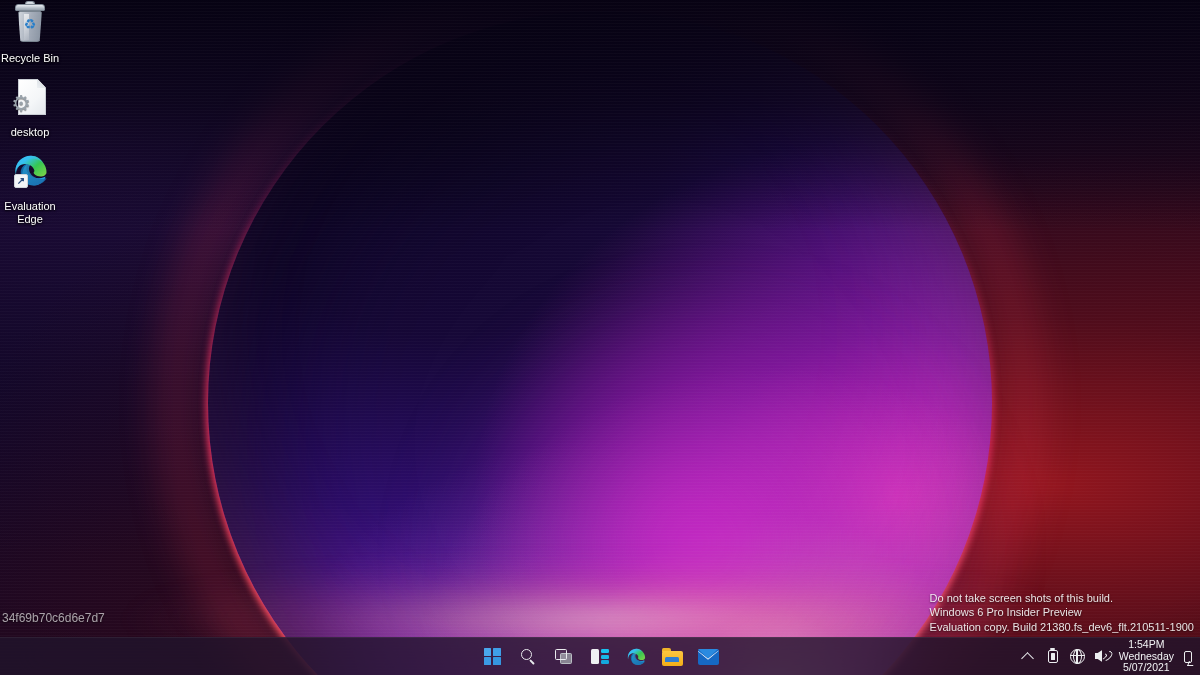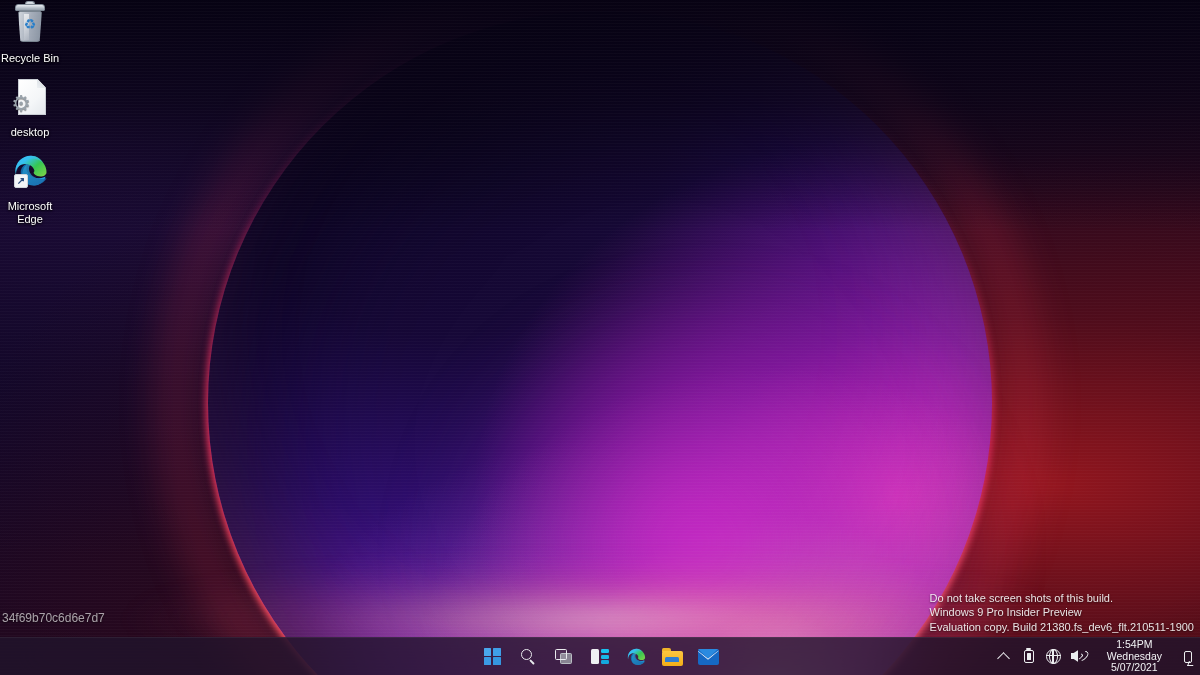--- a/index.html
+++ b/index.html
@@ -294,21 +294,20 @@
     position:absolute; left:0; top:0; width:21px; height:16px;
     background:#ffffff;
     clip-path:polygon(0 12%, 50% 62%, 100% 12%, 100% 16%, 50% 70%, 0 16%);
     opacity:.95;
   }
 
   
   .tb-right {
     position:absolute; right:0; height:38px; display:flex; align-items:center;
     padding-right:4px;
-    gap:12px;
   }
   .tray-icons { display:flex; align-items:center; gap:9px; padding:0 6px 0 4px; }
   .tray-ico {
     width:16px; height:16px; display:flex; align-items:center; justify-content:center;
     color:#f0f1f3; font-size:12px; line-height:12px; cursor:default;
   }
   .chev {
     width:9px; height:9px; border-left:1.4px solid #eceef0; border-top:1.4px solid #eceef0;
     transform:rotate(45deg); margin-top:3px;
   }
@@ -435,31 +434,31 @@
             </defs>
             <path d="M42.3 32.4c-.6.3-1.2.6-1.9.8-2.1.8-4.3 1.2-6.5 1.2-8.5 0-15.9-5.8-15.9-13.3 0-2.1 1.2-3.9 2.8-4.9C13.7 16.6 11 23 11 27.1c0 11 8.4 16.4 16.2 16.4 1.7 0 4.7-.5 6.1-1l.1-.1c5.2-2.4 8.1-5.9 8.9-10z" fill="url(#eg1)"></path>
             <path d="M19.8 41.5c-1.7-1-3.2-2.4-4.3-4-4.7-6.8-1.9-16.2 3.3-20.3.6-.5 1.5-1 2.7-1.2 1-.1 2.1.3 2.7 1.1-1.6 1-2.8 2.8-2.8 4.9 0 7.5 7.4 13.3 15.9 13.3 2.2 0 4.4-.4 6.5-1.2-2.2 4.6-6.8 7.9-12.3 8.8-1.3.2-2.6.3-4 .3-2.7 0-5.3-.6-7.7-1.7z" fill="url(#eg3)" opacity=".85"></path>
             <path d="M28.6 25.4c-.3.4-1.2 1-1.2 2.1 0 .9.6 1.8 1.7 2.6 5 3.5 14.5 2.3 14.5-3.4 0-3.6-1.1-7-3-9.9C37 10.1 30.9 6 24 6 12.6 6 4.3 14.7 4.3 25.5c0 1.6.4 4.1.6 4.9-.1-.7-.2-1.4-.2-2.1 0-6.5 5.3-11.8 11.8-11.8 5.3 0 8.8 2.6 10.1 4.7 1 1.6 1.7 3.1 1.7 4.1 0 .1 0 .1 0 .1z" fill="url(#eg2)"></path>
             <path d="M4.9 30.4c-.2-.8-.6-3.3-.6-4.9C4.3 14.7 12.6 6 24 6c6.9 0 13 4.1 16.6 10.8-3.1-4.3-8.2-7-13.9-7C15.3 9.8 6.2 18.5 5 29.2c0 .4-.1.8-.1 1.2z" fill="#38c0f0" opacity=".55"></path>
           </svg>
           <div class="shortcut">↗</div>
         </div>
       </div>
       <div class="caption">
-        <span>Microsoft</span><br>
+        <span>Evaluation</span><br>
         <span>Edge</span>
       </div>
     </div>
   </div>
 
   <div class="hashtag">34f69b70c6d6e7d7</div>
 
   <div class="watermark">
     <div>Do not take screen shots of this build.</div>
-    <div>Windows 9 Pro Insider Preview</div>
+    <div>Windows 6 Pro Insider Preview</div>
     <div>Evaluation copy. Build 21380.fs_dev6_flt.210511-1900</div>
   </div>
 
   <div id="taskbar">
 
     <div class="tb-center">
 
       <div class="tb-btn" title="Start">
         <div class="winlogo">
           <i></i>

